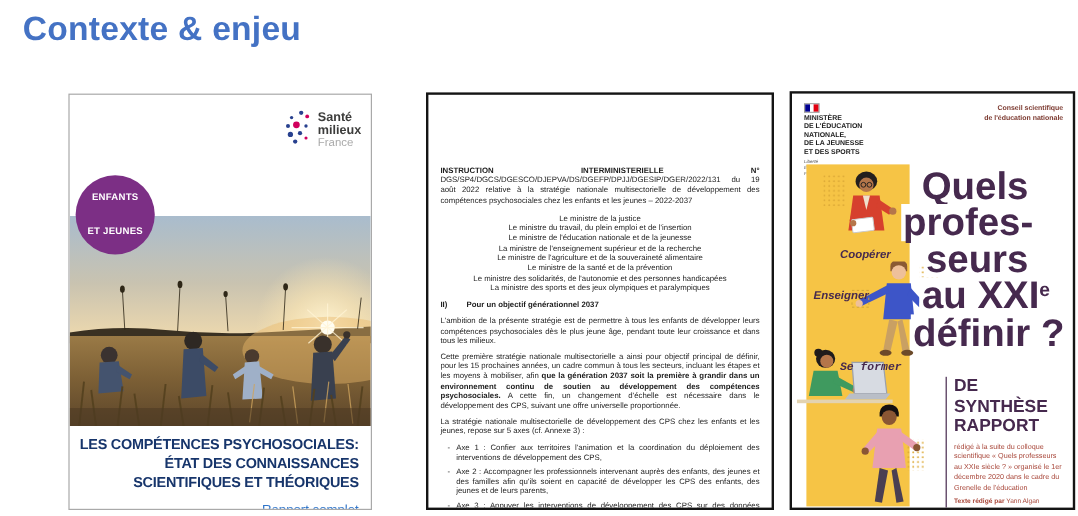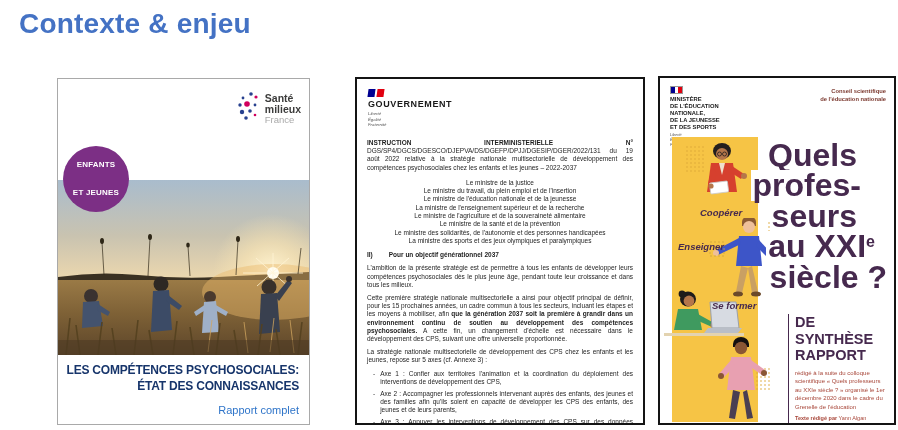--- a/index.html
+++ b/index.html
@@ -200,38 +200,27 @@
           <line x1="190" y1="173" x2="186" y2="142"></line>
         <line x1="212" y1="172" x2="216" y2="138"></line>
           <line x1="236" y1="173" x2="232" y2="140"></line>
       </g>
       <rect x="0" y="160" width="251" height="15" fill="#4a3922" opacity="0.55"></rect>
     </svg>
 
     <div class="spf-titleblock">
       <span class="spf-title-line">LES COMPÉTENCES PSYCHOSOCIALES:</span>
       <span class="spf-title-line">ÉTAT DES CONNAISSANCES</span>
+      <span class="spf-title-line">SCIENTIFIQUES ET THÉORIQUES</span>
       <span class="spf-sub">Rapport complet</span>
     </div>
   </div>
 
   <div class="doc doc-middle">
 
-    <div class="gov-head">
-      <div class="gov-flag">
-        <i class="fb"></i>
-          <i class="fr"></i>
-      </div>
-      <div class="gov-name">GOUVERNEMENT</div>
-      <div class="gov-motto">
-        <div>Liberté</div>
-        <div>Égalité</div>
-        <div>Fraternité</div>
-      </div>
-    </div>
 
     <div class="mid-body">
       <p><b>INSTRUCTION INTERMINISTERIELLE N°</b><span> DGS/SP4/DGCS/DGESCO/DJEPVA/DS/DGEFP/DPJJ/DGESIP/DGER/2022/131 du 19 août 2022 relative à la stratégie nationale multisectorielle de développement des compétences psychosociales chez les enfants et les jeunes – 2022-2037</span></p>
 
       <div class="mid-ministers">
         <span>Le ministre de la justice</span>
         <span>Le ministre du travail, du plein emploi et de l'insertion</span>
         <span>Le ministre de l'éducation nationale et de la jeunesse</span>
         <span>La ministre de l'enseignement supérieur et de la recherche</span>
         <span>Le ministre de l'agriculture et de la souveraineté alimentaire</span>
@@ -294,21 +283,21 @@
       </div>
     </div>
 
     <div class="yellow-block"></div>
 
     <div class="qp-title">
       <span class="line" style="margin-right:30px">Quels</span><br>
       <span class="line" style="margin-right:26px">profes-</span><br>
       <span class="line" style="margin-right:30px">seurs</span><br>
       <span class="line" style="margin-right:12px"><span>au XXI</span><sup>e</sup></span><br>
-      <span class="line">siècle ?</span>
+      <span class="line">définir ?</span>
     </div>
 
     <svg class="fig" style="left:26px; top:64px;" width="72" height="66" viewBox="0 0 72 66">
       <defs>
           <pattern id="dots1" width="4" height="4" patternUnits="userSpaceOnUse">
         <circle cx="1" cy="1" r="0.8" fill="#dca936"></circle>
           </pattern>
         </defs>
       <rect x="0" y="4" width="18" height="26" fill="url(#dots1)"></rect>
       <ellipse cx="36" cy="9" rx="9" ry="8" fill="#241f1e"></ellipse>
@@ -348,21 +337,21 @@
       <circle cx="18" cy="6" r="3.4" fill="#1f1b1b"></circle>
       <ellipse cx="24" cy="11" rx="8" ry="7.5" fill="#1f1b1b"></ellipse>
       <circle cx="25" cy="13" r="5.4" fill="#b5764a"></circle>
       <polygon points="14,21 34,21 38,42 10,42" fill="#3f9a5f"></polygon>
       <polygon points="32,25 50,35 48,39 30,31" fill="#3f9a5f"></polygon>
       <circle cx="49" cy="37" r="2.6" fill="#b5764a"></circle>
       <polygon points="46,14 72,14 75,40 48,40" fill="#d7dbe2" stroke="#9aa0ab" stroke-width="1"></polygon>
       <polygon points="44,40 78,40 74,45 40,45" fill="#b9bec7"></polygon>
       <rect x="0" y="45" width="80" height="3" fill="#e3d3b0"></rect>
     </svg>
-    <div class="fig-label" style="left:52px; top:222px;">Se former</div>
+    <div class="fig-label" style="left:40px; top:222px;font-family:Liberation Mono, monospace;">Se former</div>
 
     <svg class="fig" style="left:56px; top:258px;" width="56" height="88" viewBox="0 0 56 88">
       <rect x="40" y="30" width="14" height="26" fill="url(#dots1)"></rect>
       <path d="M17,8 a8,7 0 0 1 16,0 l0,3 -16,0 Z" fill="#141010"></path>
       <circle cx="25" cy="12" r="6.2" fill="#8a5634"></circle>
       <polygon points="15,21 35,21 39,54 11,54" fill="#e8a0b1"></polygon>
       <polygon points="15,24 3,38 7,42 19,30" fill="#e8a0b1"></polygon>
       <circle cx="5" cy="40" r="3" fill="#8a5634"></circle>
       <polygon points="35,24 49,34 46,39 33,30" fill="#e8a0b1"></polygon>
       <circle cx="48" cy="37" r="3" fill="#8a5634"></circle>

